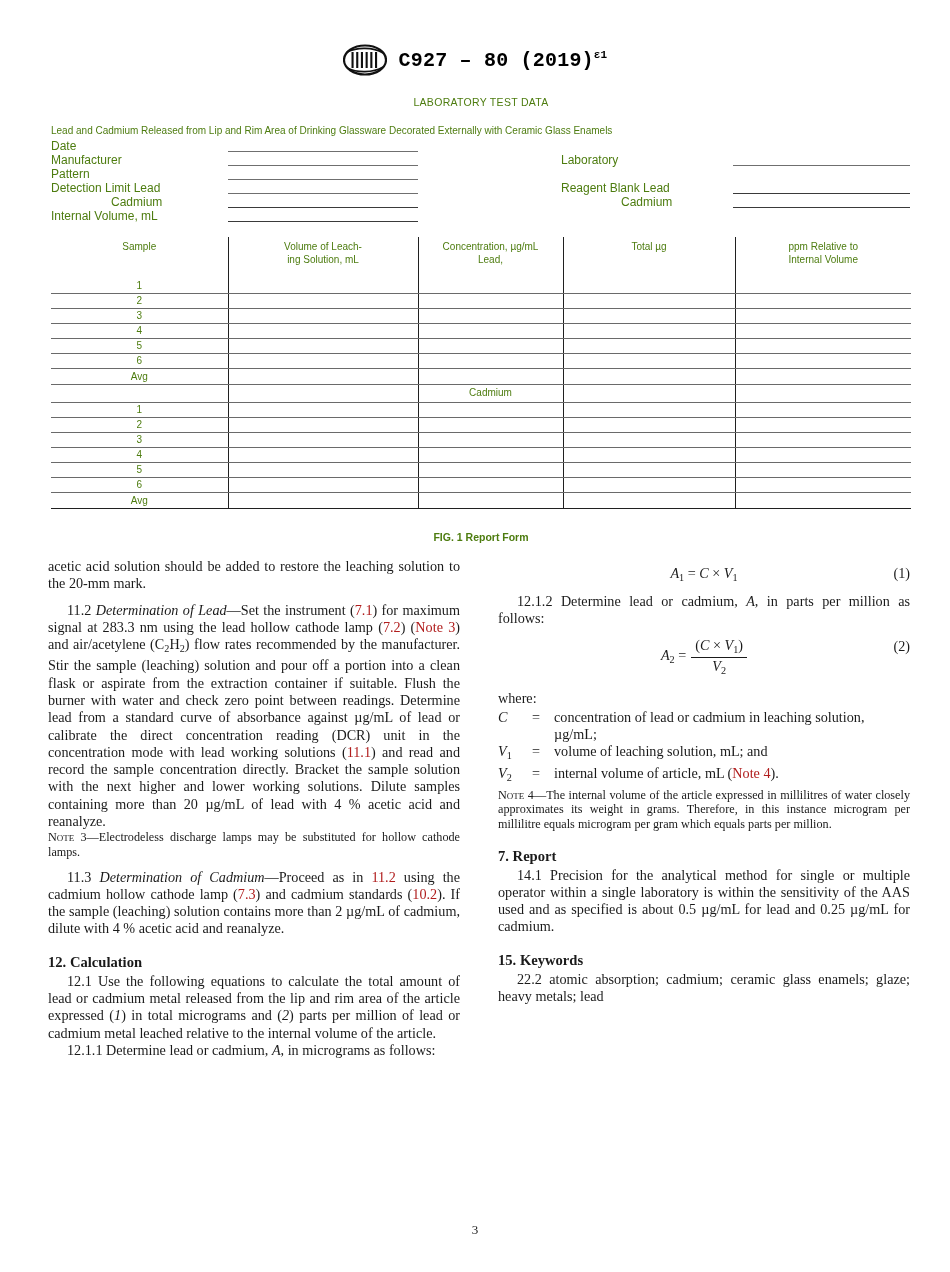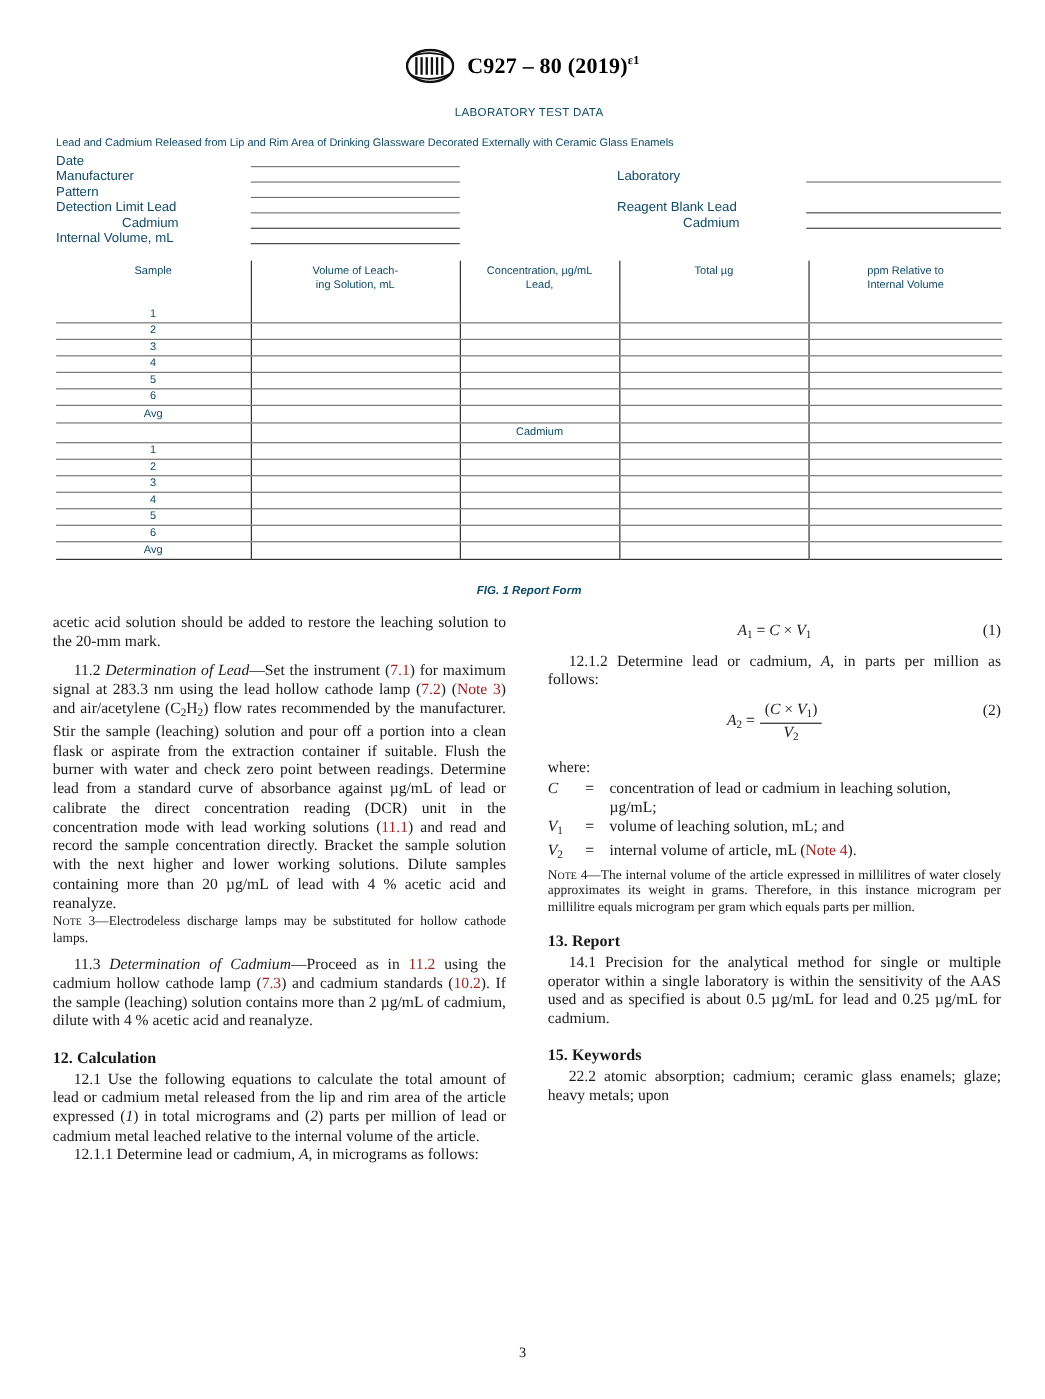--- a/index.html
+++ b/index.html
@@ -30,39 +30,39 @@
     justify-content: center;
     gap: 12px;
   }
   .astm-logo {
     display: inline-block;
     width: 44px;
     height: 32px;
     position: relative;
   }
   .std-designation {
-    font-family: Liberation Serif, serif;
+    font-family: Liberation Mono, monospace;
     font-weight: bold;
     font-size: 20px;
     letter-spacing: 0.2px;
     color: #000;
   }
   .std-designation .eps {
     font-size: 11px;
     vertical-align: super;
   }
 
   
   .fig-block {
     position: absolute;
     top: 96px;
     left: 51px;
     width: 860px;
     font-family: "Liberation Sans", sans-serif;
-    color: #0c4a6e;
+    color: #4d7c0f;
   }
   .lab-title {
     text-align: center;
     font-size: 10.5px;
     letter-spacing: 0.3px;
     margin-bottom: 17px;
   }
   .form-subtitle {
     font-size: 10px;
     margin-bottom: 3px;
@@ -128,21 +128,20 @@
   tr.mid-label td.spacer { border-bottom: 1px solid #6a6a6a; }
   tr.bottom td { border-bottom: 1.6px solid #202020; }
 
   .fig-caption {
     width: 860px;
     text-align: center;
     font-family: "Liberation Sans", sans-serif;
     font-weight: bold;
     font-size: 10.5px;
     margin-top: 22px;
-    font-style: italic;
   }
 
   
   .body-cols {
     position: absolute;
     top: 537px;
     left: 48px;
     width: 862px;
     height: 640px;
   }
@@ -518,29 +517,29 @@
           <tr>
             <td class="w-sym"><span>V</span><sub style="font-style:normal">2</sub></td>
             <td class="w-eq">=</td>
             <td class="w-def"><span>internal volume of article, mL (</span><span class="xref">Note 4</span><span>).</span></td>
           </tr>
         </tbody>
       </table>
 
       <p class="note" style="margin-top:2px;"><span class="notelbl">Note</span><span> 4—</span><span>The internal volume of the article expressed in millilitres of water closely approximates its weight in grams. Therefore, in this instance microgram per millilitre equals microgram per gram which equals parts per million.</span></p>
 
-      <h3 class="sect">13.  Report</h3>
+      <h3 class="sect">7.  Report</h3>
 
 
 
       <p class="para tight"><span>14.1</span><span> Precision for the analytical method for single or multiple operator within a single laboratory is within the sensitivity of the AAS used and as specified is about 0.5 µg/mL for lead and 0.25 µg/mL for cadmium.</span></p>
 
 
       <h3 class="sect">15.  Keywords</h3>
 
-      <p class="para tight"><span>22.2</span><span> atomic absorption; cadmium; ceramic glass enamels; glaze; heavy metals; upon</span></p>
+      <p class="para tight"><span>22.2</span><span> atomic absorption; cadmium; ceramic glass enamels; glaze; heavy metals; lead</span></p>
 
     </div>
   </div>
 
   <div class="pagenum">3</div>
 
 </div>
 
 </body></html>

